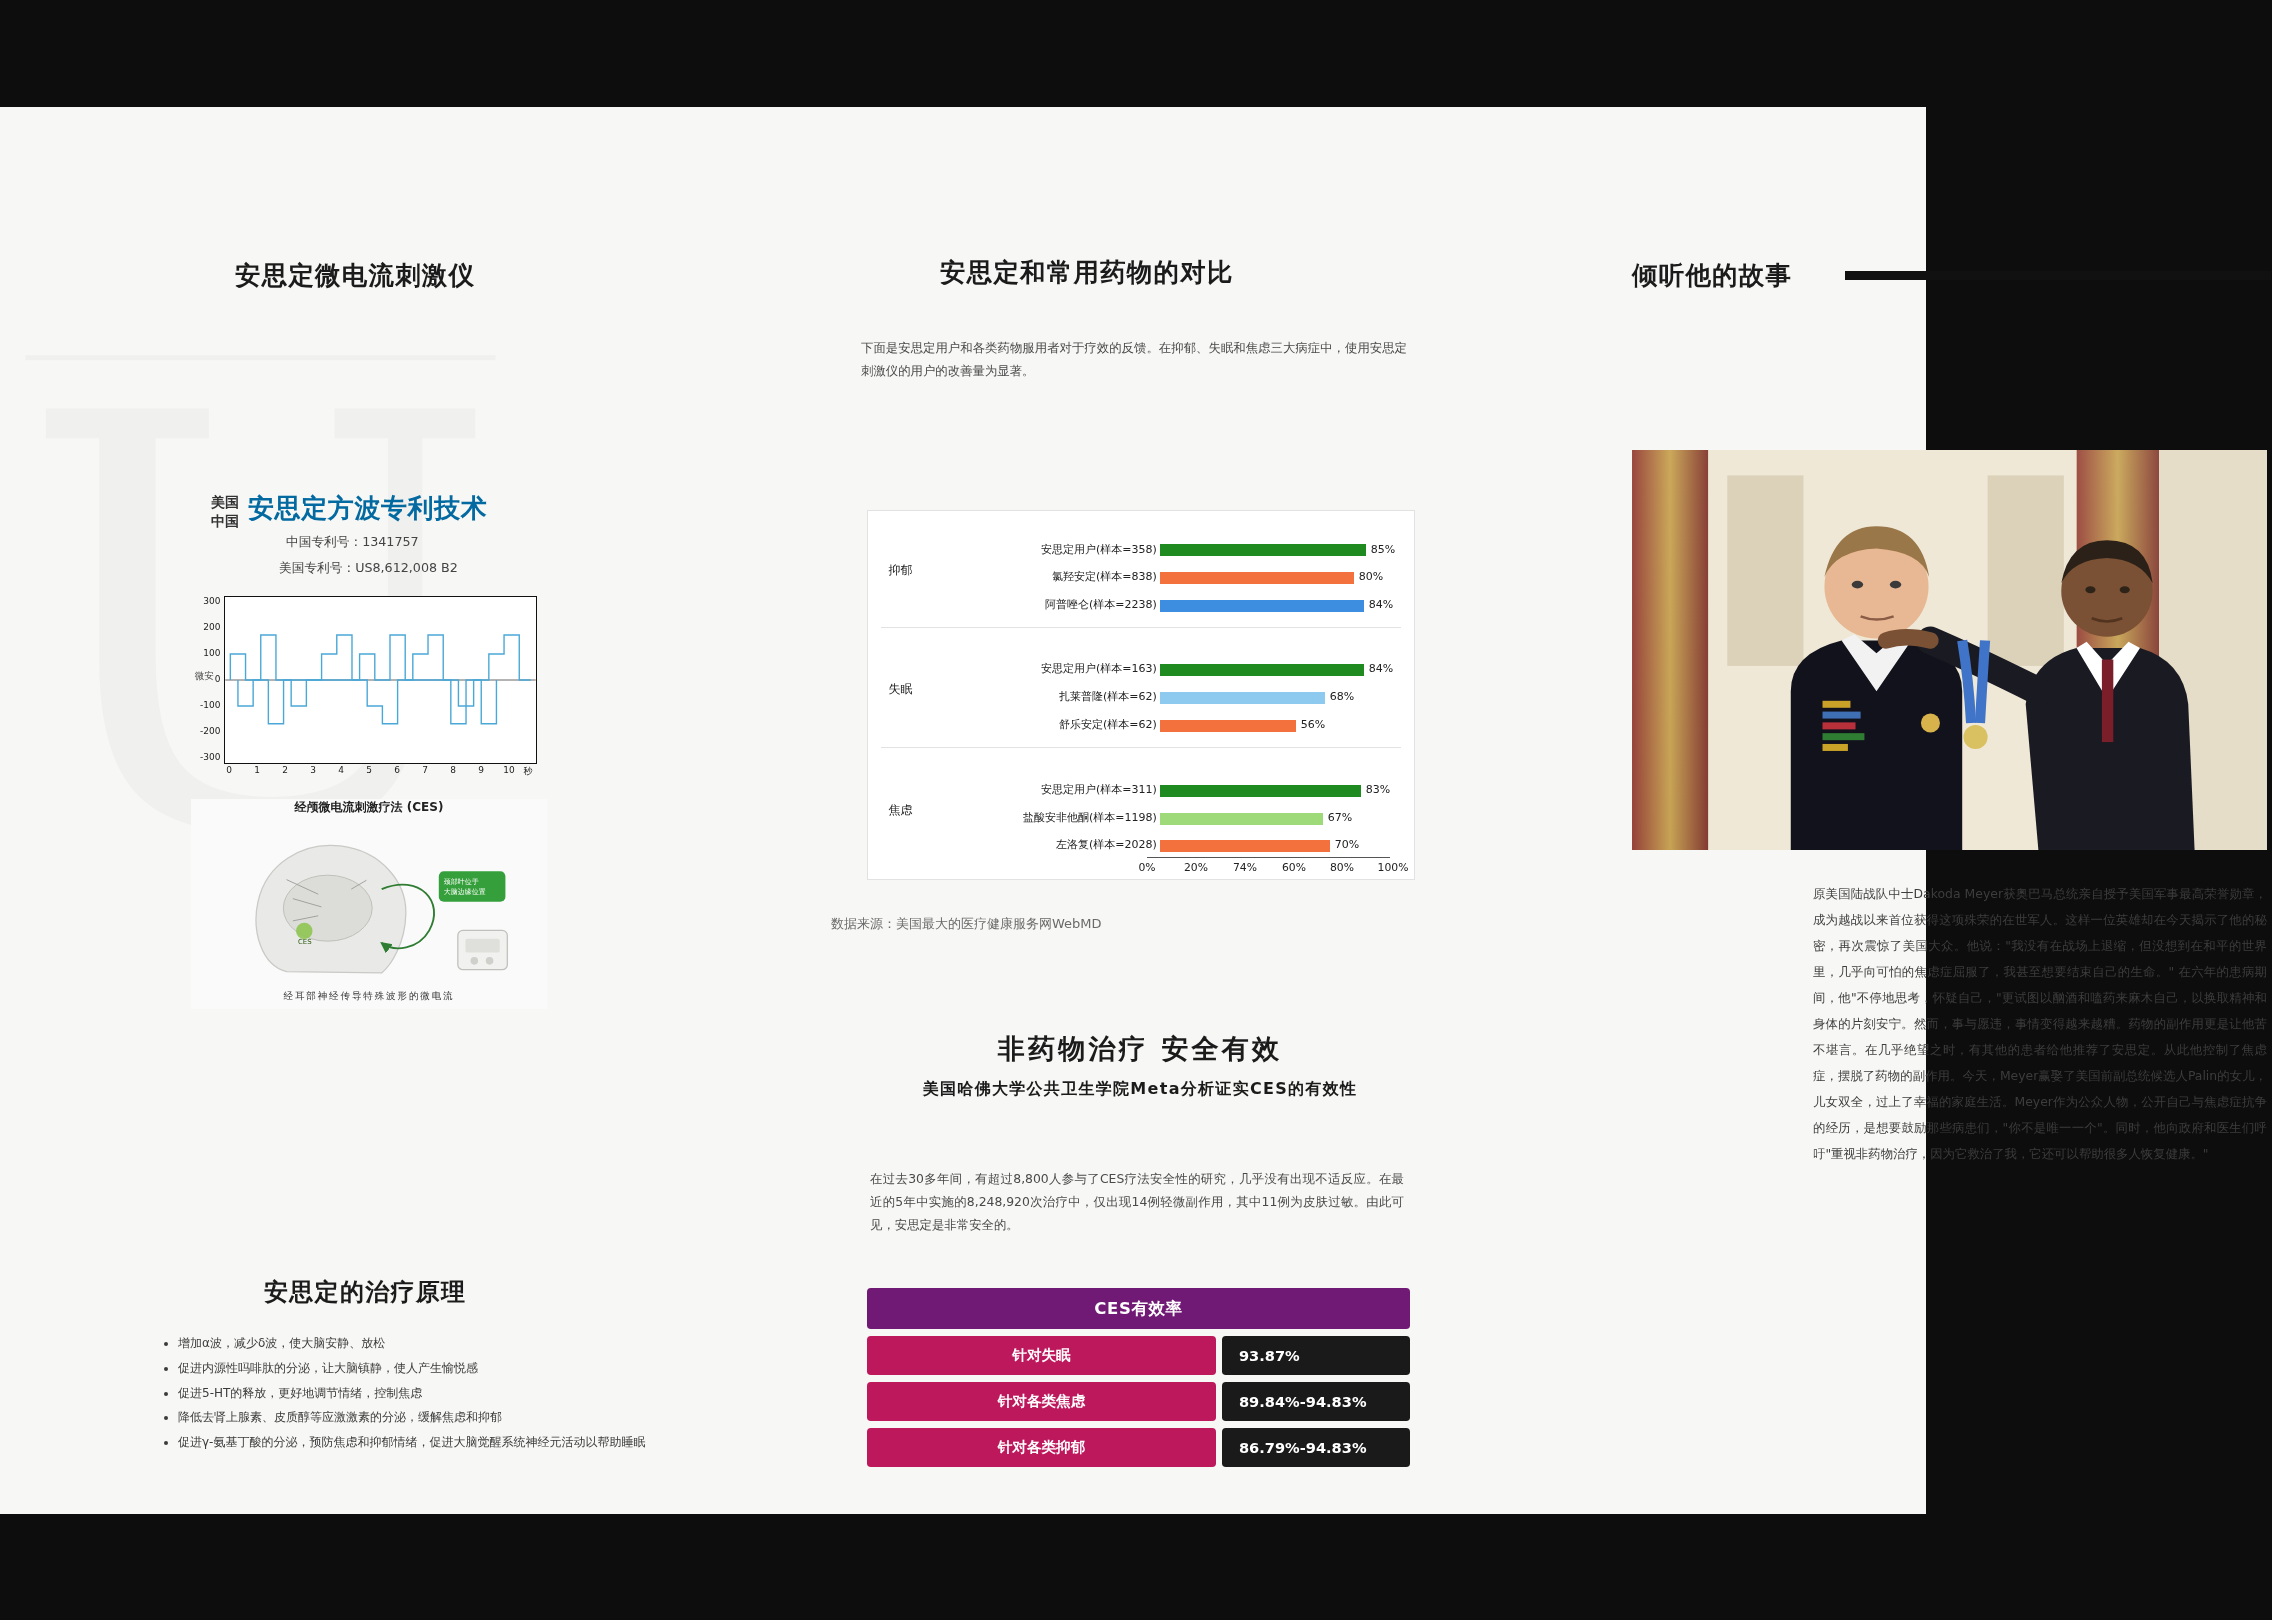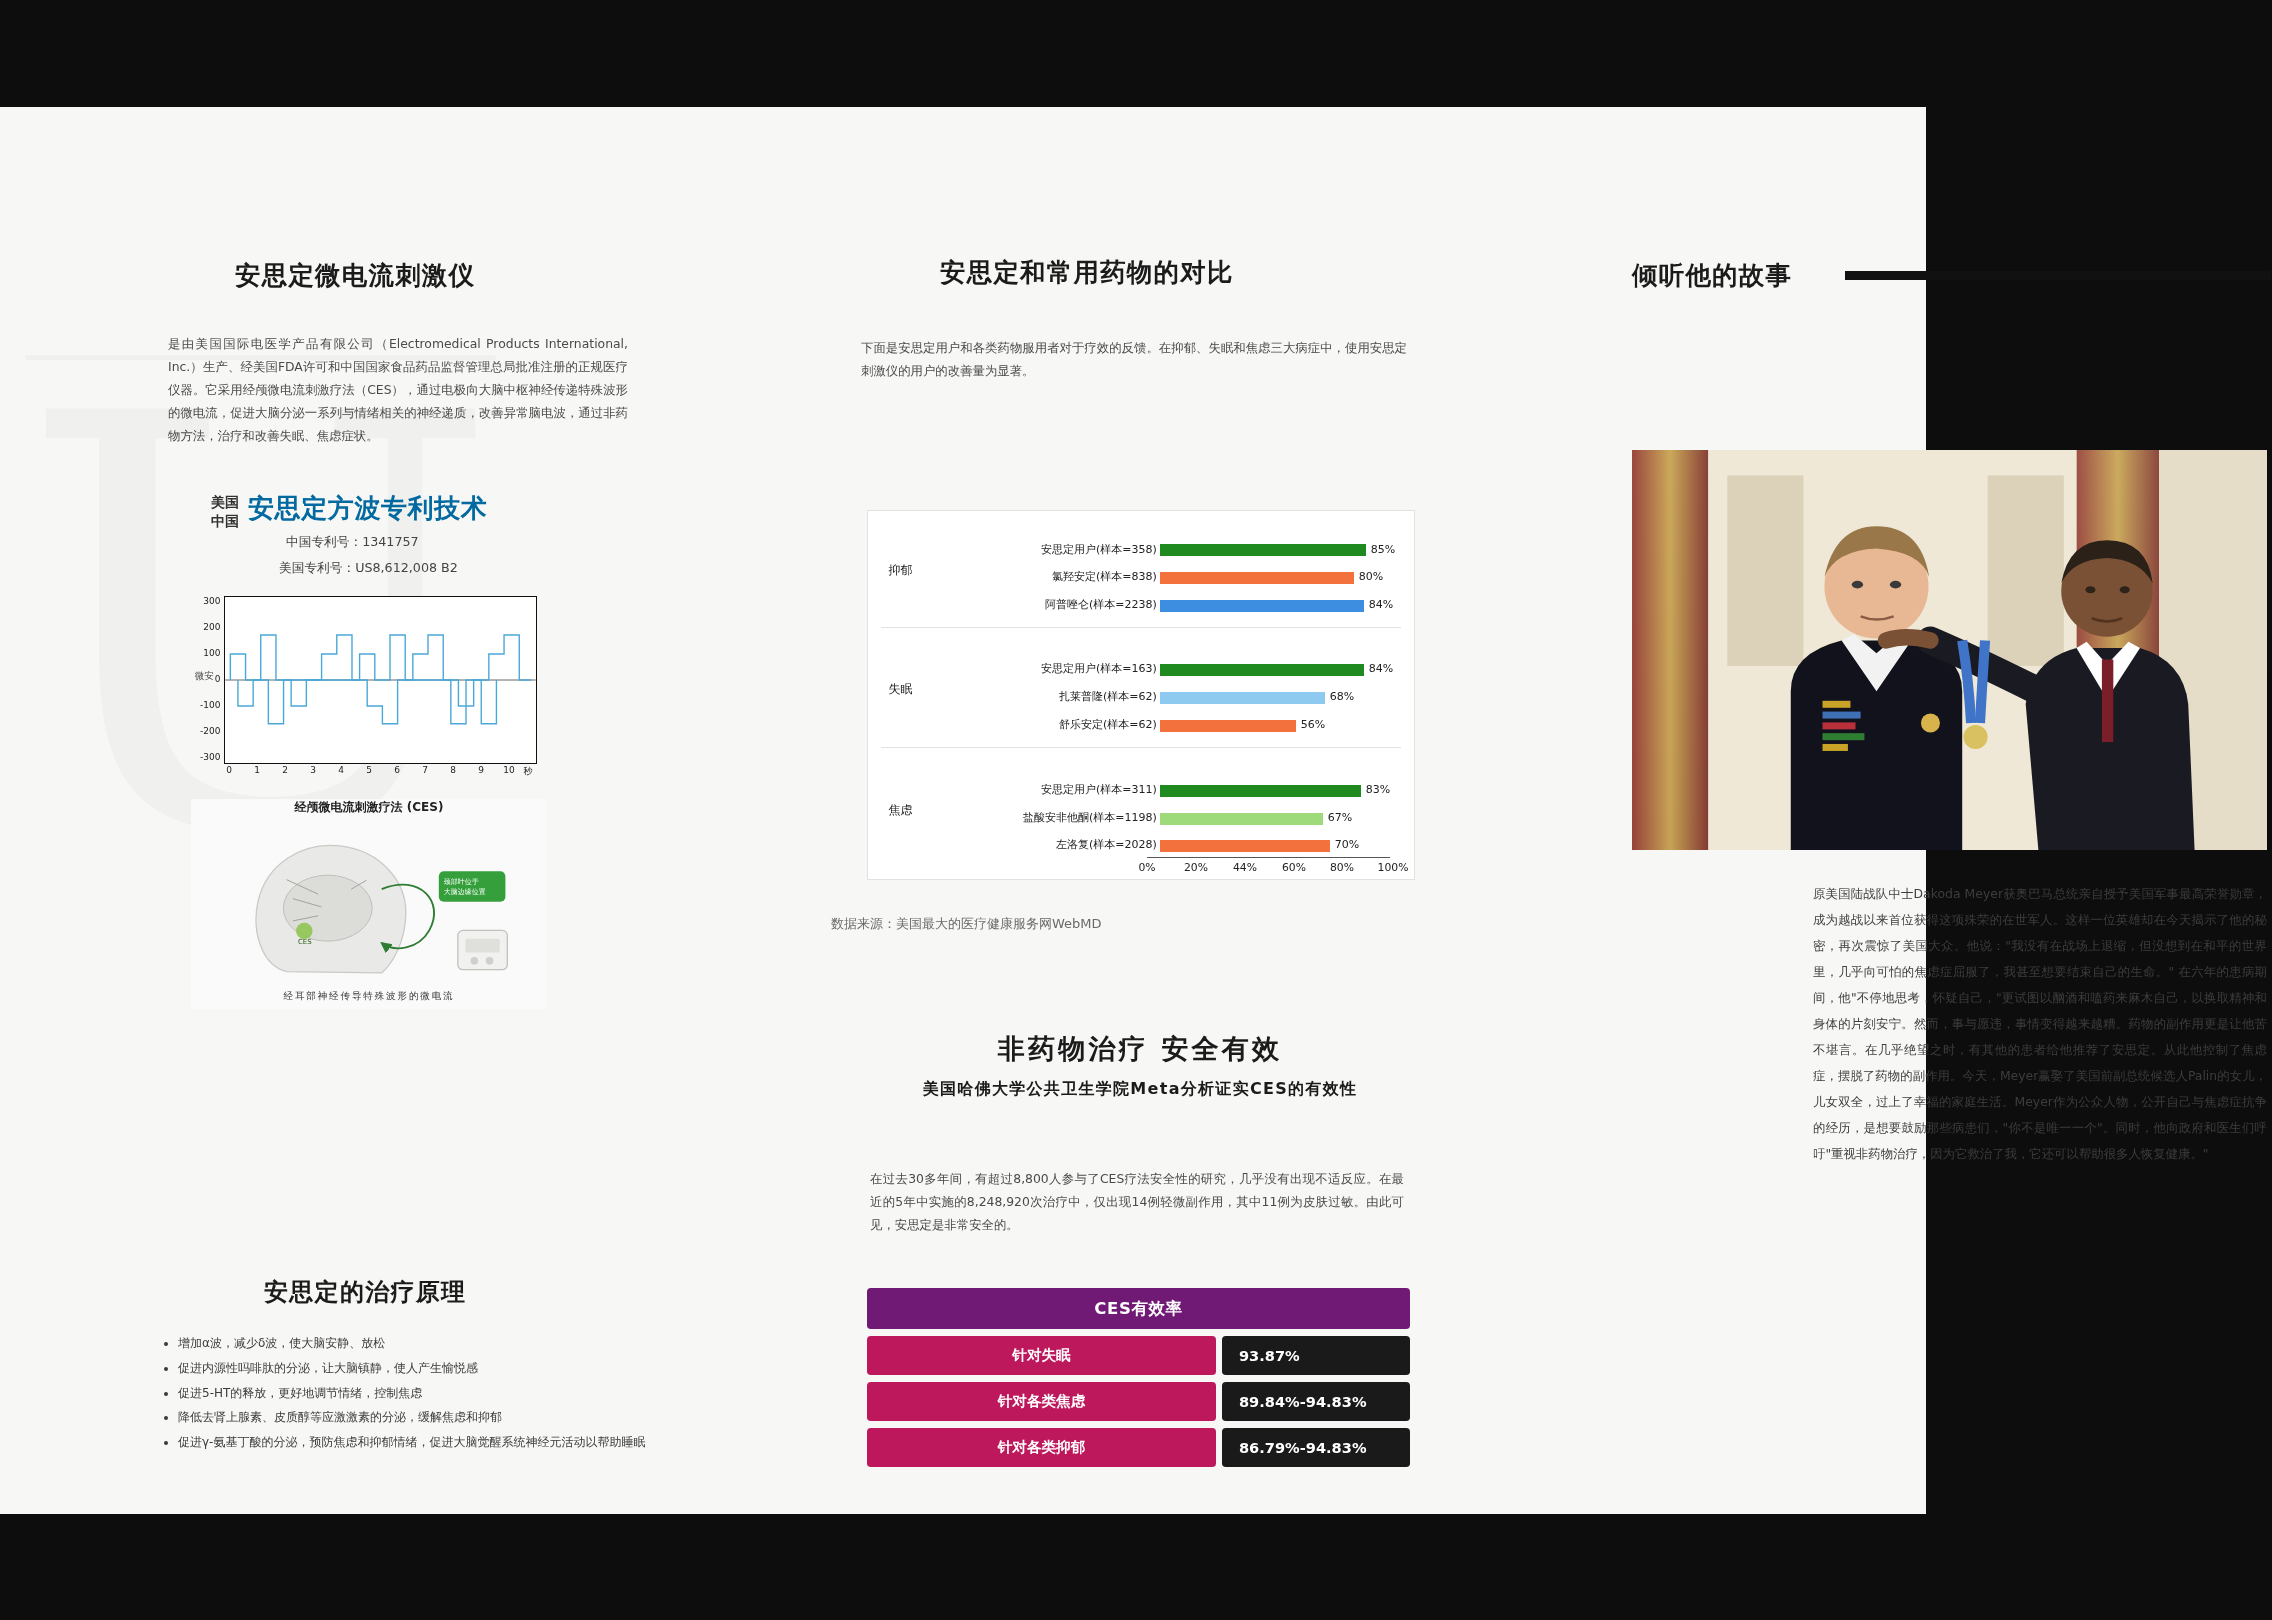--- a/index.html
+++ b/index.html
@@ -120,21 +120,20 @@
 
 <div class="page">
 
   <svg class="wm" viewBox="0 0 760 1100">
     <text x="0" y="800" font-size="900" font-family="'DejaVu Serif',serif" fill="#777">U</text>
     <rect x="10" y="60" width="740" height="8" fill="#777"></rect>
   </svg>
 
   <h2 class="title c1-title">安思定微电流刺激仪</h2>
 
-  <p class="body c1-para">是由美国国际电医学产品有限公司（Electromedical Products International, Inc.）生产、经美国FDA许可和中国国家食品药品监督管理总局批准注册的正规医疗仪器。它采用经颅微电流刺激疗法（CES），通过电极向大脑中枢神经传递特殊波形的微电流，促进大脑分泌一系列与情绪相关的神经递质，改善异常脑电波，通过非药物方法，治疗和改善失眠、焦虑症状。</p>
 
   <div class="patent-cn">
     <div>美国</div>
     <div>中国</div>
   </div>
   <div class="patent-main">安思定方波专利技术</div>
   <div class="patent-l1">中国专利号：1341757</div>
   <div class="patent-l2">美国专利号：US8,612,008 B2</div>
 
   <div class="wave-wrap">
@@ -266,21 +265,21 @@
     </div>
     <div class="bar-row" style="left:12.7px;right:12.7px;top:326px;">
       <div class="bar-name" style="right:calc(100% - 276px);">左洛复(样本=2028)</div>
       <div class="bar-fill" style="left:279px;width:170px;background:#f2713d;"></div>
       <div class="bar-val" style="left:454px;">70%</div>
     </div>
 
     <div class="axis-x" style="top:346px;left:279px;width:243px;"></div>
     <div class="xtick" style="left:279px;top:350px;">0%</div>
     <div class="xtick" style="left:328px;top:350px;">20%</div>
-    <div class="xtick" style="left:377px;top:350px;">44%</div>
+    <div class="xtick" style="left:377px;top:350px;">74%</div>
     <div class="xtick" style="left:426px;top:350px;">60%</div>
     <div class="xtick" style="left:474px;top:350px;">80%</div>
     <div class="xtick" style="left:525px;top:350px;">100%</div>
   </div>
 
   <div class="src">数据来源：美国最大的医疗健康服务网WebMD</div>
 
   <div class="c2-h2">非药物治疗  安全有效</div>
   <div class="c2-h3">美国哈佛大学公共卫生学院Meta分析证实CES的有效性</div>
   <p class="c2-para2">在过去30多年间，有超过8,800人参与了CES疗法安全性的研究，几乎没有出现不适反应。在最近的5年中实施的8,248,920次治疗中，仅出现14例轻微副作用，其中11例为皮肤过敏。由此可见，安思定是非常安全的。</p>

